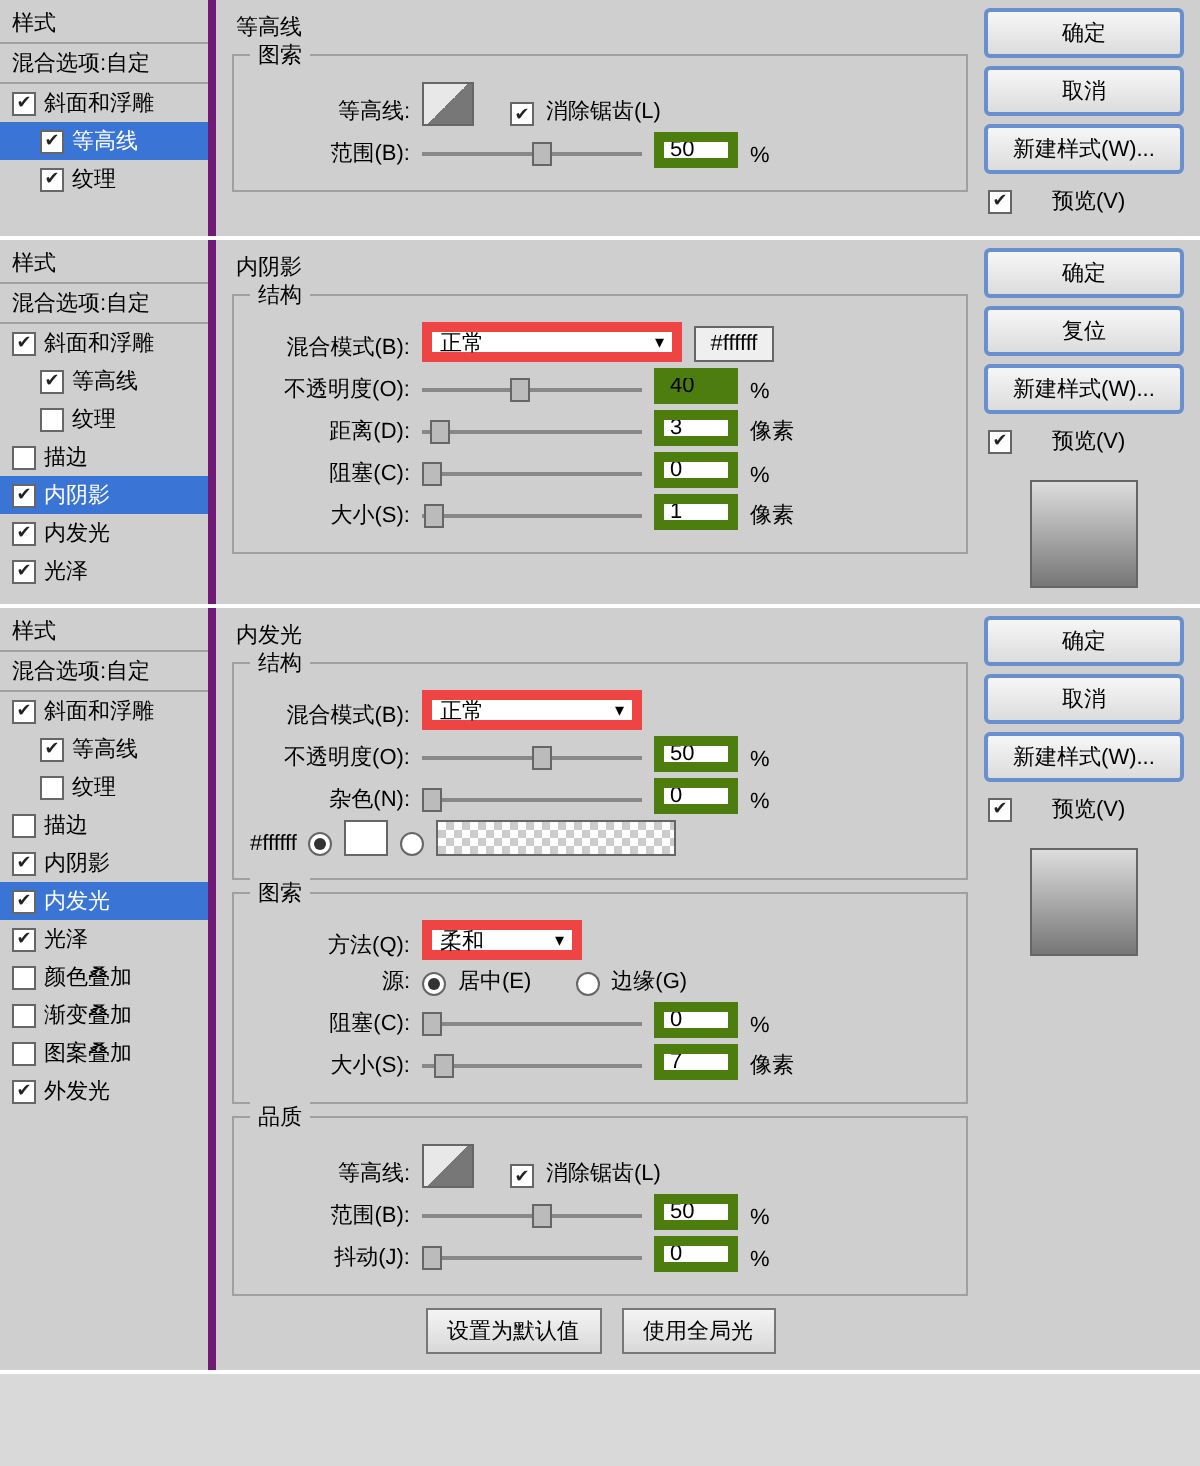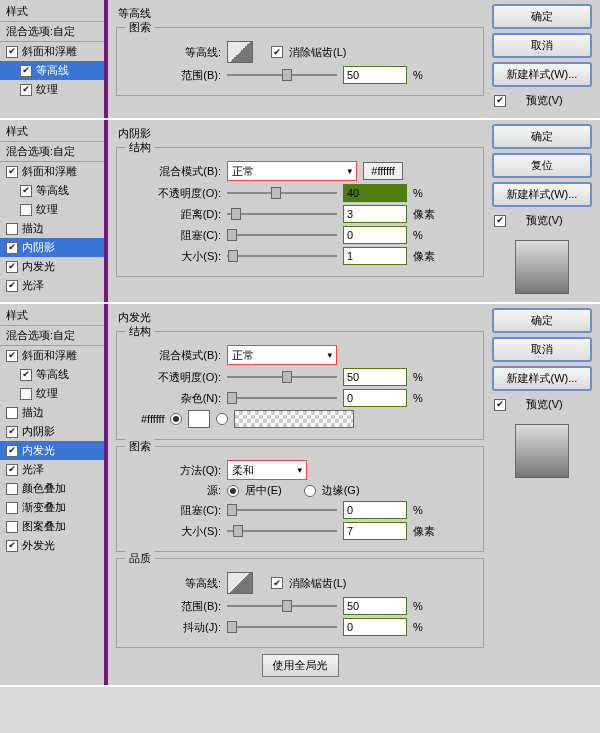--- a/index.html
+++ b/index.html
@@ -15,27 +15,27 @@
 .cb.on::after{content:"✔";color:#222;font-size:9px}
 .style-row.sel .cb.on::after{color:#222}
 .main{flex:1;padding:4px 8px 8px 8px;display:flex;gap:8px}
 .form{flex:1}
 .btns{width:100px;display:flex;flex-direction:column;gap:4px;align-items:stretch}
 .btn{border:2px solid #6a8fcf;border-radius:3px;background:linear-gradient(#f6f6f6,#dcdcdc);text-align:center;padding:3px 4px;cursor:pointer;white-space:nowrap}
 .prev-row{display:flex;align-items:center;gap:20px;padding:2px}
 .sect-title{padding:2px 2px 4px 2px}
 .group{border:1px solid #a0a0a0;margin:2px 0 6px 0;position:relative;padding:10px 8px 8px 8px}
 .group>.lbl{position:absolute;top:-8px;left:8px;background:#cfcfcf;padding:0 4px}
-.row{display:flex;align-items:center;gap:6px;margin:3px 16px}
+.row{display:flex;align-items:flex-end;gap:6px;margin:3px 0}
 .rlbl{width:80px;text-align:right}
 .slider{flex:0 0 110px;height:14px;position:relative}
 .slider::before{content:"";position:absolute;left:0;right:0;top:6px;height:2px;background:#888}
 .thumb{position:absolute;top:1px;width:10px;height:12px;background:#bbb;border:1px solid #666}
-.num{width:64px;height:18px;border:1px solid #4d7c0f;background:#fff;padding:1px 3px;text-align:left}
-.select{height:20px;border:1px solid #ef4444;background:#fff;padding:1px 4px;display:inline-flex;align-items:center;justify-content:space-between;gap:6px;cursor:pointer}
+.num{width:42px;height:18px;border:5px solid #4d7c0f;background:#fff;padding:1px 3px;text-align:left}
+.select{height:20px;border:5px solid #ef4444;background:#fff;padding:1px 4px;display:inline-flex;align-items:center;justify-content:space-between;gap:6px;cursor:pointer}
 .select .arr{font-size:9px}
 .swatch-btn{width:40px;height:18px;border:1px solid #666;background:#efefef;display:inline-flex;align-items:center;justify-content:center;cursor:pointer}
 .contour-sw{width:26px;height:22px;border:1px solid #666;background:linear-gradient(135deg,#e8e8e8 50%,#777 50%)}
 .angle{width:26px;height:26px;border:1px solid #666;border-radius:50%;background:#ddd;position:relative}
 .angle::after{content:"";position:absolute;left:50%;top:50%;width:10px;height:1px;background:#000;transform-origin:left;transform:rotate(-90deg)}
 .radio{width:12px;height:12px;border:1px solid #666;border-radius:50%;background:#fff;display:inline-block;position:relative}
 .radio.on::after{content:"";position:absolute;left:2px;top:2px;width:6px;height:6px;border-radius:50%;background:#333}
 .colorbox{width:22px;height:18px;border:1px solid #666;background:#fff}
 .gradbox{width:120px;height:18px;border:1px solid #666;background:repeating-conic-gradient(#ccc 0 25%,#fff 0 50%) 0 0/8px 8px}
 .pvbox{width:54px;height:54px;border:1px solid #666;background:linear-gradient(#ddd,#777);align-self:center;margin-top:6px}
@@ -336,20 +336,21 @@
         <div class="row">
           <span class="rlbl">抖动(J):</span>
           <div class="slider">
               <div class="thumb" style="left:0"></div>
             </div>
           <input class="num" value="0" style="">
           <span>%</span>
         </div>
       </div>
       <div class="footer-btns">
+        <div class="ftbtn">设置为默认值</div>
         <div class="ftbtn">使用全局光</div>
       </div>
     </div>
     <div class="btns">
       <div class="btn">确定</div>
       <div class="btn">取消</div>
       <div class="btn">新建样式(W)...</div>
       <div class="prev-row">
           <span class="cb on"></span>
           <span>预览(V)</span>

